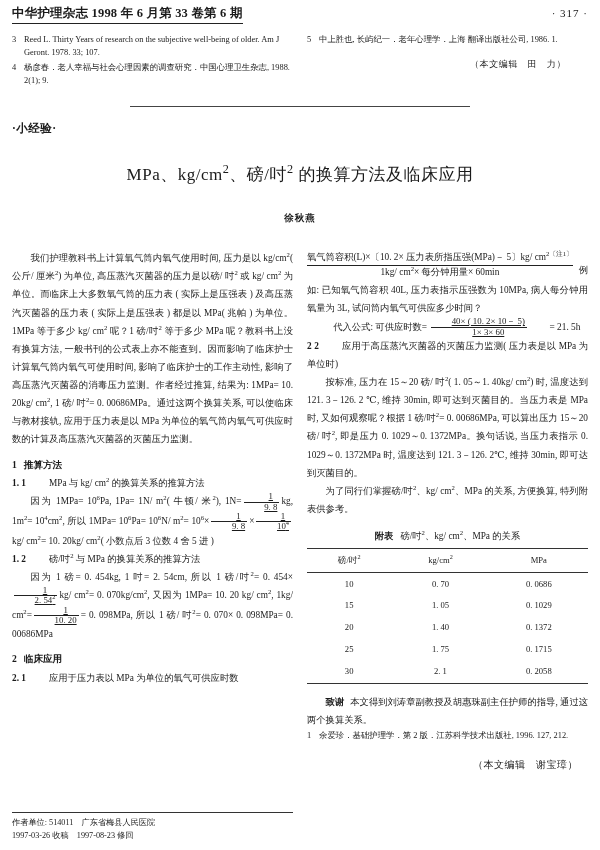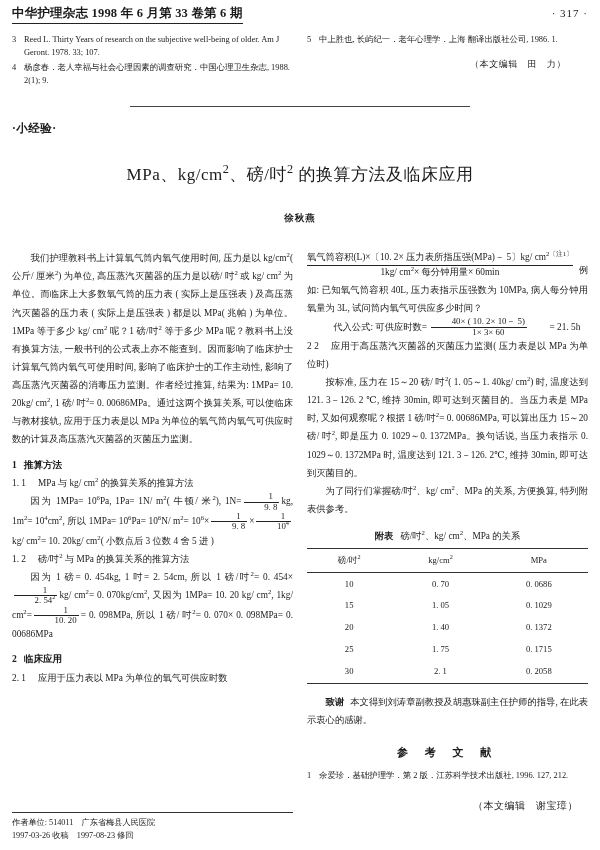--- a/index.html
+++ b/index.html
@@ -141,34 +141,35 @@
     margin: 7px 0 0 0;
     text-indent: 0;
   }
   .h2 .num { margin-right: 7px; }
   .h3 {
     font-size: 9.3px;
     margin: 0;
     text-indent: 0;
     font-weight: 400;
   }
-  .h3 .num { font-weight: 400; margin-right: 12px; }
+  .h3 .num { font-weight: 700; margin-right: 23px; }
 
   sup, sub { font-size: .72em; line-height: 0; }
   sup { vertical-align: super; }
 
   
   .frac {
     display: inline-flex;
     flex-direction: column;
     vertical-align: middle;
     text-align: center;
     line-height: 1.05;
     margin: 0 2px;
     font-size: .95em;
+    text-decoration: underline;
   }
   .frac .nume { border-bottom: 1px solid #222; padding: 0 2px 0px 2px; }
   .frac .deno { padding: 0px 2px 0 2px; }
 
   
   .bigfrac {
     display: block;
     text-align: center;
     margin: 2px 0 1px 0;
     line-height: 1.5;
@@ -418,23 +419,22 @@
             <td class="c3">0. 1715</td>
           </tr>
           <tr>
             <td class="c1">30</td>
             <td class="c2">2. 1</td>
             <td class="c3">0. 2058</td>
           </tr>
         </tbody>
       </table>
 
-      <p class="p ack"><b>致谢</b><span>本文得到刘涛章副教授及胡惠珠副主任护师的指导, 在此表示衷心的感谢。</span></p>
-
-      <div class="refs-title">参 考 文 献</div>
+      <p class="p ack"><b>致谢</b><span>本文得到刘涛章副教授及胡惠珠副主任护师的指导, 通过这两个换算关系。</span></p>
+
 
       <div class="reflist">
         <div class="ref">
           <span class="ref-num">1</span>
           <span class="ref-text">余爱珍．基础护理学．第 2 版．江苏科学技术出版社, 1996. 127, 212.</span>
         </div>
       </div>
 
       <div class="bottom-editor">（本文编辑　谢宝璋）</div>
 

